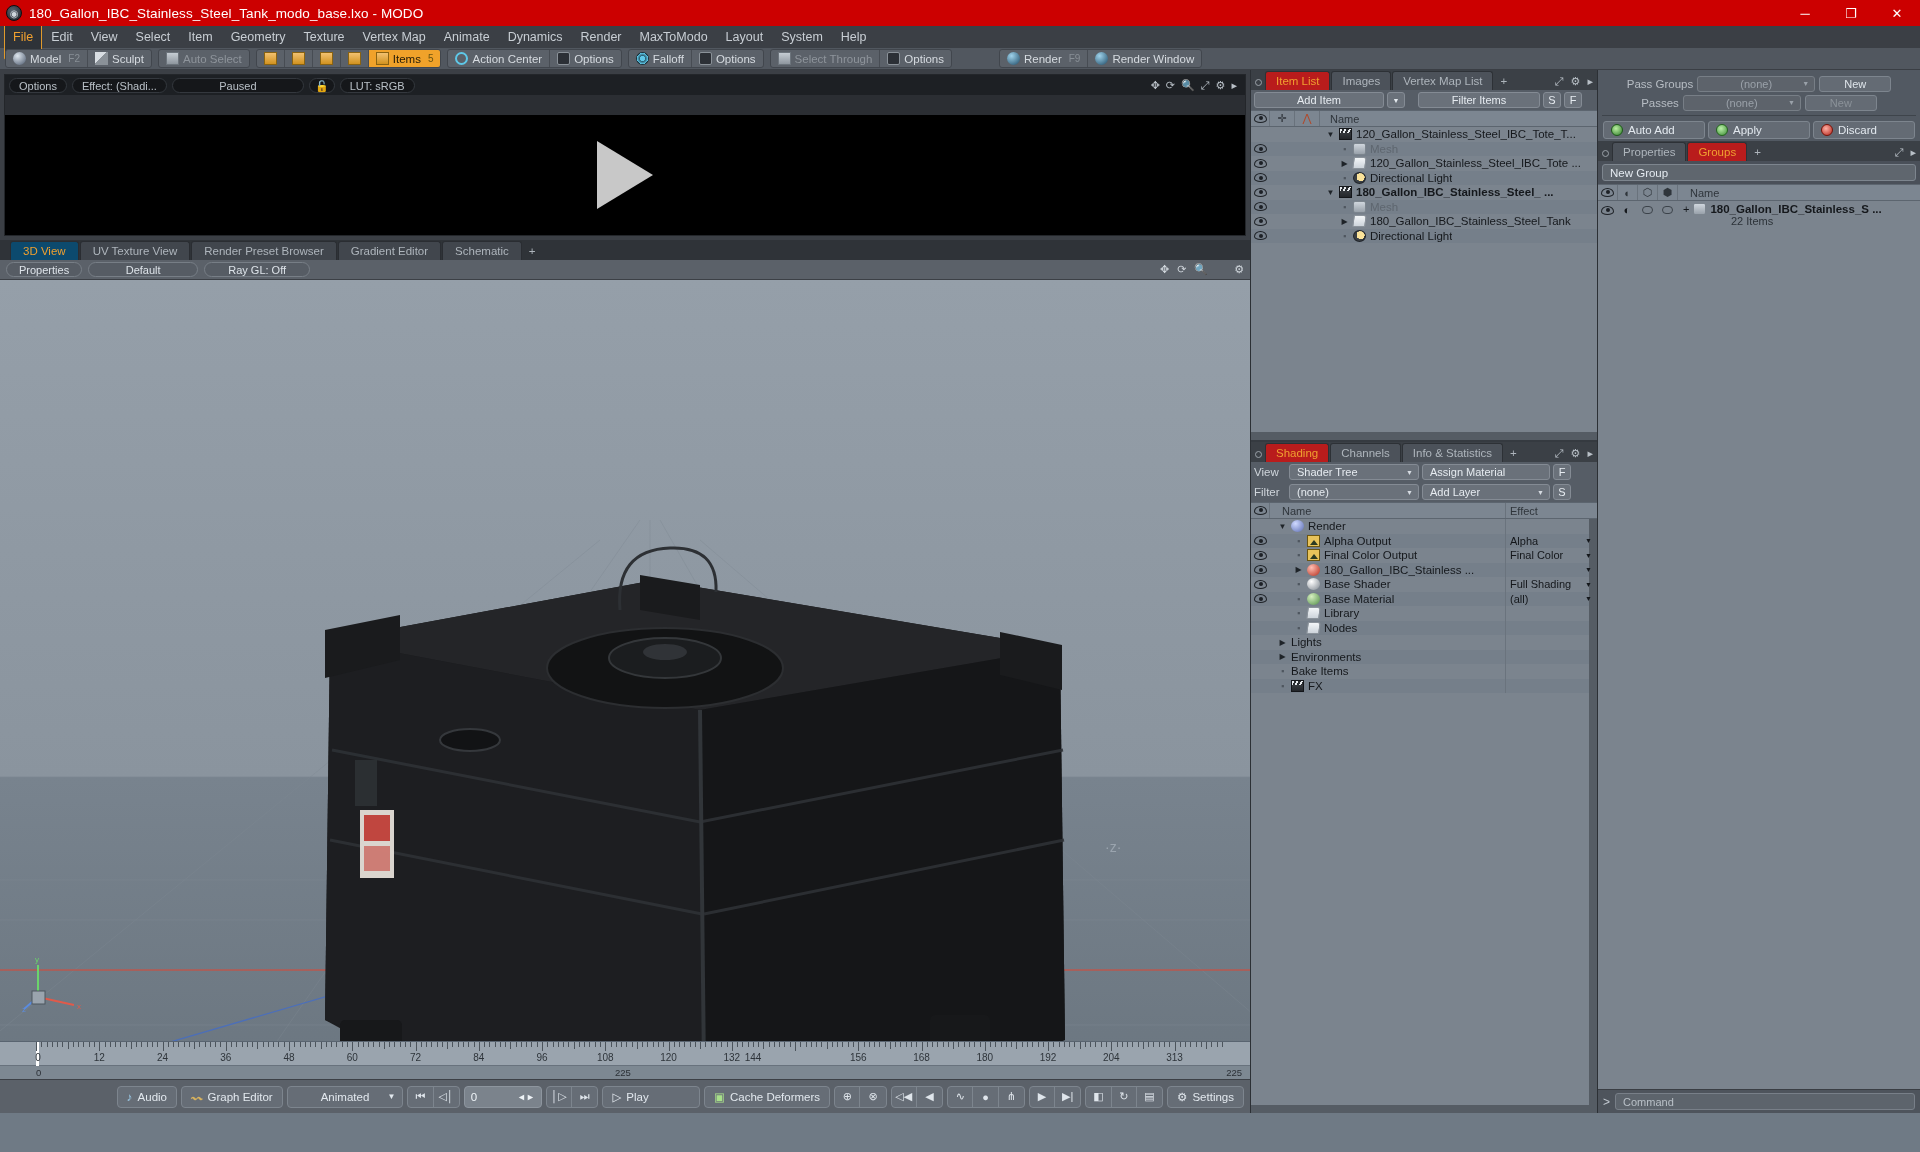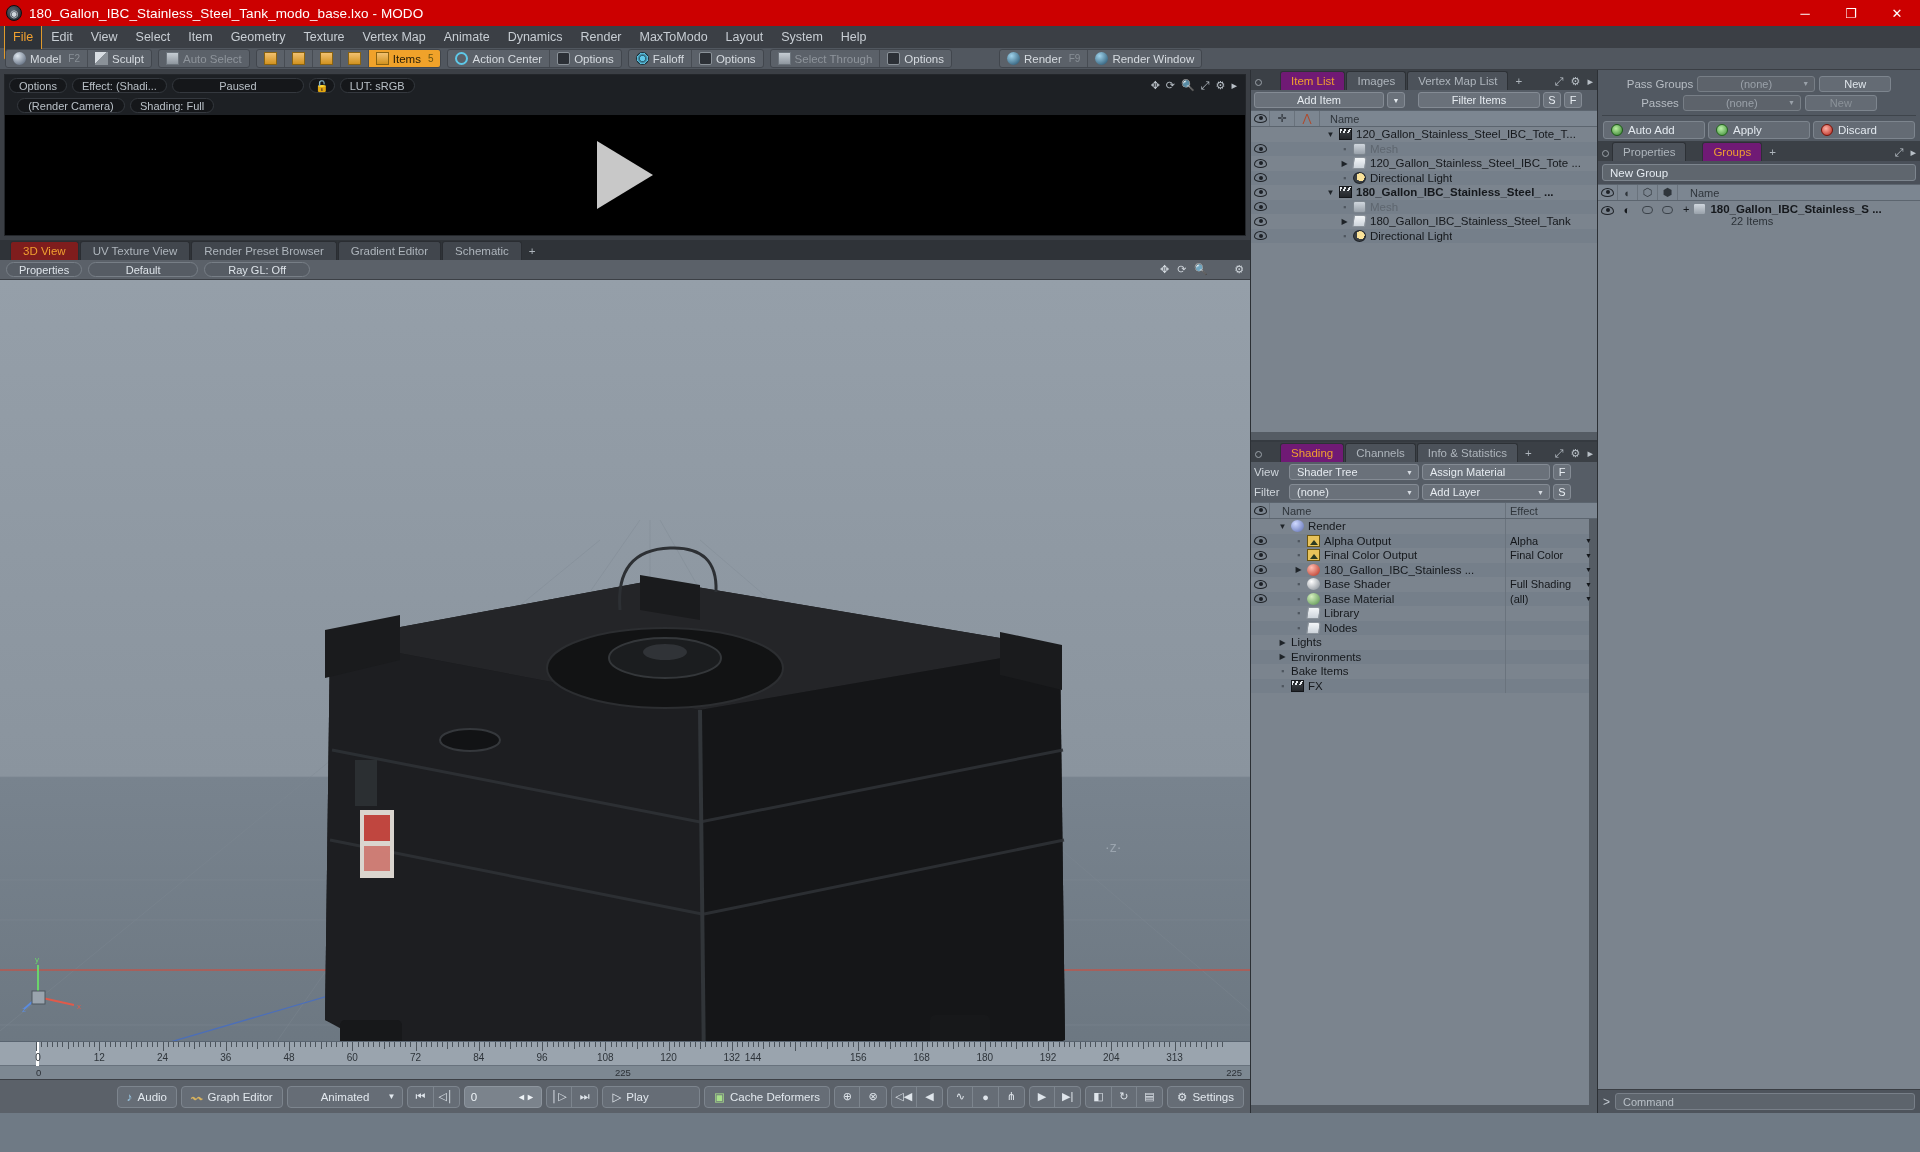--- a/index.html
+++ b/index.html
@@ -63,21 +63,21 @@
     display:flex; align-items:center; justify-content:center;}
   .playtri{ width:0;height:0;border-left:56px solid #d9d9d9; border-top:34px solid transparent;
     border-bottom:34px solid transparent; opacity:.92;}
   .rbar2{ position:absolute; top:20px; left:0; right:0; height:20px; background:#1d2024;
     display:flex; align-items:center; gap:5px; padding:2px 12px;}
 
   
   .vtabs{ height:20px; background:#2f3338; display:flex; align-items:flex-end; padding-left:10px; gap:1px;}
   .vtab{ font-size:11.5px; color:#aeb5bc; padding:2px 12px; background:#41464d;
     border:1px solid #2a2d32; border-bottom:none; border-radius:3px 3px 0 0; line-height:14px;}
-  .vtab.sel{ color:#f0a030; background:#7f1d1d; }
+  .vtab.sel{ color:#f0a030; background:#0c4a6e; }
   .vtab.plus{ background:none;border:none;color:#aeb5bc;padding:2px 6px;}
   .vopts{ height:20px; background:#5b6169; display:flex; align-items:center; gap:6px;
     padding:0 6px; position:relative; border-bottom:1px solid #3c4046;}
   .vpill{ background:#565c64; border:1px solid #777e86; border-radius:9px; color:#dde3e9;
     font-size:11px; padding:1px 12px; line-height:13px; height:15px;}
   .vopts .right{ margin-left:auto; display:flex; gap:8px; color:#cfd5db; font-size:11px;}
 
   
   .viewport{ flex:1; position:relative; overflow:hidden;
     background:linear-gradient(#8e99a4 0%, #8a959f 48%, #76828d 50%, #6d7984 100%);}
@@ -108,21 +108,21 @@
   .framefield{ background:#7b838c; border:1px solid #8d959e; border-radius:4px; height:22px;
     width:80px; display:flex;align-items:center; padding:0 6px; font-size:11.5px; color:#eef3f7;}
   .selbox{ background:#666d76;border:1px solid #7d858e;border-radius:4px;height:22px;
     display:flex;align-items:center;justify-content:center; width:120px; font-size:11.5px; color:#e2e8ee; position:relative;}
   .selbox .car{position:absolute;right:7px;font-size:8px;}
 
   
   .ptabs{ height:20px; background:#3b4046; display:flex; align-items:flex-end; gap:1px; padding-left:14px; position:relative;}
   .ptab{ font-size:11.5px; color:#aeb5bc; padding:2px 10px; background:#4c525a;
     border:1px solid #2d3136; border-bottom:none; border-radius:3px 3px 0 0; line-height:14px;}
-  .ptab.sel{ color:#f0a030; background:#701a75;margin-left:15px;}
+  .ptab.sel{ color:#f0a030; background:#b91c1c;}
   .ptab.pl{ background:none; border:none; color:#aeb5bc; padding:2px 6px;}
   .ptabs .tr{ position:absolute; right:4px; bottom:2px; display:flex; gap:7px; color:#b9c0c7; font-size:11px;}
   .ptabs .dot{ position:absolute; left:4px; bottom:4px; width:7px;height:7px;border-radius:50%;
     border:1px solid #9aa1a8;}
 
   .rowbar{ height:20px; display:flex; align-items:center; gap:3px; padding:2px 3px; background:#565d66;}
   .ctl{ background:#6a717a; border:1px solid #848b94; border-radius:3px; height:16px;
     font-size:11px; color:#e6ebf0; display:flex; align-items:center; padding:0 7px; position:relative;}
   .ctl .car{ position:absolute; right:5px; font-size:7px; color:#d6dbe1;}
   .ctl.sq{ width:18px; justify-content:center; padding:0;}
@@ -318,24 +318,20 @@
         <div class="pill" style="padding:1px 5px">🔓</div>
         <div class="pill">LUT: sRGB</div>
         <div class="rbar-icons">
           <span>✥</span>
           <span>⟳</span>
           <span>🔍</span>
           <span>⤢</span>
           <span>⚙</span>
           <span>▸</span>
         </div>
-      </div>
-      <div class="rbar2">
-        <div class="pill" style="min-width:108px;text-align:center">(Render Camera)</div>
-        <div class="pill" style="min-width:78px;text-align:center">Shading: Full</div>
       </div>
       <div class="rview">
         <div class="playtri"></div>
       </div>
     </div>
 
     <div class="vtabs">
       <div class="vtab sel">3D View</div>
       <div class="vtab">UV Texture View</div>
       <div class="vtab">Render Preset Browser</div>

